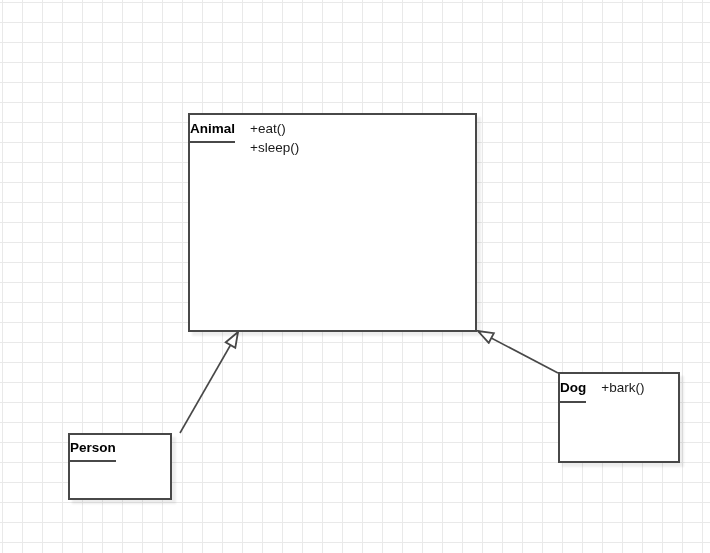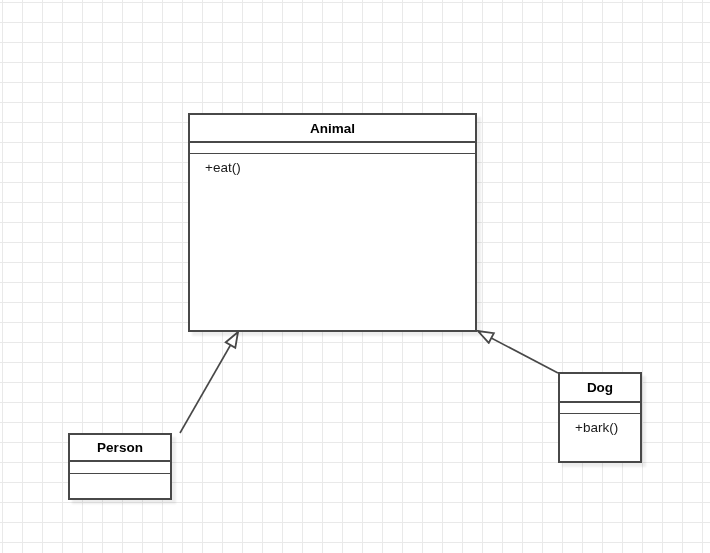--- a/index.html
+++ b/index.html
@@ -28,21 +28,20 @@
     z-index: 1;
   }
   .uml-class {
     position: absolute;
     z-index: 2;
     box-sizing: border-box;
     background: #ffffff;
     border: 2px solid #484848;
     box-shadow: 4px 4px 2px rgba(0,0,0,0.07);
     display: flex;
-    flex-direction: column;
     color: #111111;
     font-size: 13.5px;
   }
   .uml-title {
     display: flex;
     align-items: center;
     justify-content: center;
     font-weight: bold;
     color: #000000;
     border-bottom: 2px solid #484848;
@@ -64,21 +63,21 @@
   }
   
   #class-animal { left: 188px; top: 113px; width: 289px; height: 219px; }
   #class-animal .uml-title { height: 26px; }
   #class-animal .uml-attrs { height: 10px; }
 
   #class-person { left: 68px; top: 433px; width: 104px; height: 67px; }
   #class-person .uml-title { height: 25px; }
   #class-person .uml-attrs { height: 11px; }
 
-  #class-dog { left: 558px; top: 372px; width: 84px; height: 91px; justify-content: center; }
+  #class-dog { left: 558px; top: 372px; width: 122px; height: 91px; }
   #class-dog .uml-title { height: 27px; }
   #class-dog .uml-attrs { height: 10px; }
 </style>
 </head>
 <body>
 
 <div class="canvas">
 
   <svg class="edges" viewBox="0 0 710 553" xmlns="http://www.w3.org/2000/svg">
     <defs>
@@ -88,20 +87,21 @@
     </defs>
     <line x1="180" y1="433" x2="238" y2="332" stroke="#484848" stroke-width="1.6" marker-end="url(#hollow-triangle)"></line>
     <line x1="558" y1="373" x2="478" y2="331" stroke="#484848" stroke-width="1.6" marker-end="url(#hollow-triangle)"></line>
   </svg>
 
   <div class="uml-class" id="class-animal">
     <div class="uml-title">Animal</div>
     <div class="uml-attrs"></div>
     <div class="uml-methods">
       <div class="uml-method">+eat()</div>
+      <div class="uml-method">+sleep()</div>
     </div>
   </div>
 
   <div class="uml-class" id="class-person">
     <div class="uml-title">Person</div>
     <div class="uml-attrs"></div>
   </div>
 
   <div class="uml-class" id="class-dog">
     <div class="uml-title">Dog</div>

